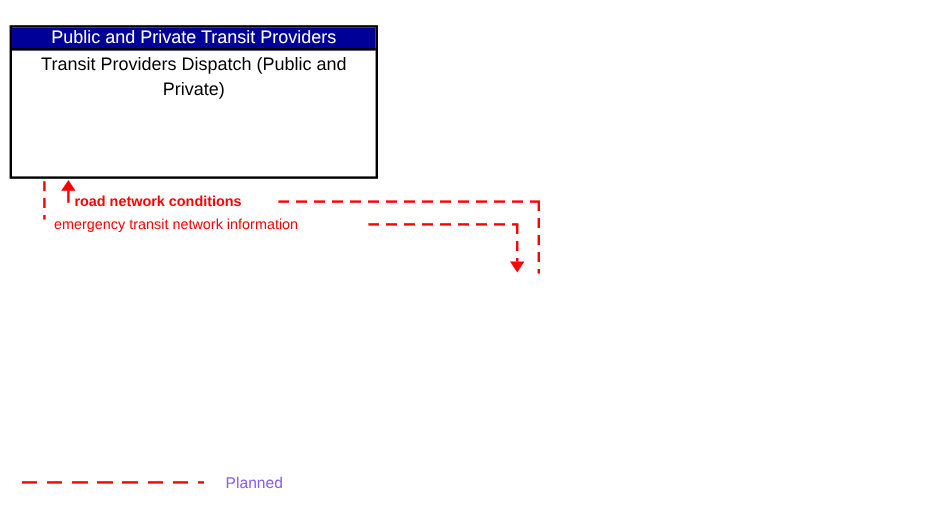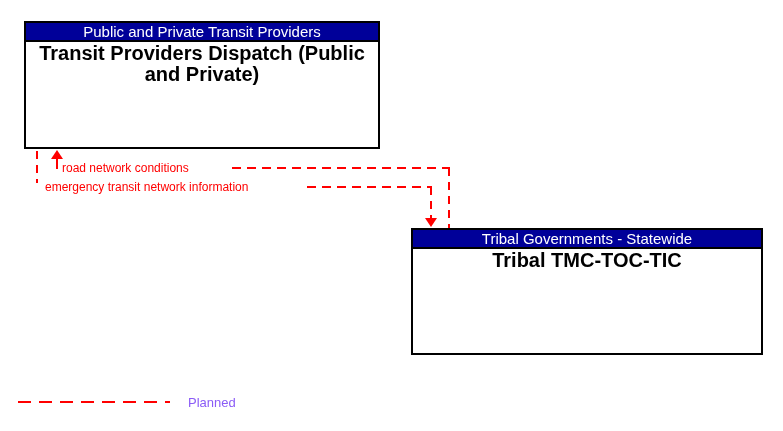--- a/index.html
+++ b/index.html
@@ -28,37 +28,36 @@
     font-size: 15px;
     line-height: 17px;
     height: 17px;
     text-align: center;
     border-bottom: 2px solid #000000;
     white-space: nowrap;
     overflow: visible;
   }
   .entity-body {
     color: #000000;
-    font-size: 20px;
+    font-size: 15px;
     line-height: 21px;
     text-align: center;
     padding: 1px 2px 0 2px;
-    font-weight: bold;
   }
-  #box-transit { left: 24px; top: 21px; width: 356px; height: 128px; }
+  #box-transit { left: 8px; top: 21px; width: 307px; height: 128px; }
   #box-tribal  { left: 411px; top: 228px; width: 352px; height: 127px; }
 
   .flow-label {
     position: absolute;
     color: #FF0000;
     font-size: 12px;
     line-height: 14px;
     white-space: nowrap;
   }
-  #label-road { left: 62px; top: 161px; }
+  #label-road { left: 62px; top: 161px; font-weight: bold; }
   #label-emergency { left: 45px; top: 180px; }
 
   .hline-dashed {
     position: absolute;
     height: 2px;
     background: repeating-linear-gradient(90deg, #FF0000 0 9px, transparent 9px 15px);
   }
   .vline-dashed {
     position: absolute;
     width: 2px;
@@ -108,24 +107,20 @@
 </head>
 <body>
 
 <div class="canvas">
 
   <div class="entity-box" id="box-transit">
     <div class="entity-header">Public and Private Transit Providers</div>
     <div class="entity-body">Transit Providers Dispatch (Public and Private)</div>
   </div>
 
-  <div class="entity-box" id="box-tribal">
-    <div class="entity-header">Tribal Governments - Statewide</div>
-    <div class="entity-body">Tribal TMC-TOC-TIC</div>
-  </div>
 
   <div id="road-arrow-up"></div>
   <div class="vline-solid" id="road-stub"></div>
   <span class="flow-label" id="label-road">road network conditions</span>
   <div class="hline-dashed" id="road-hdash"></div>
   <div class="vline-dashed" id="road-vdash"></div>
 
   <div class="vline-dashed" id="emergency-stub"></div>
   <span class="flow-label" id="label-emergency">emergency transit network information</span>
   <div class="hline-dashed" id="emergency-hdash"></div>

